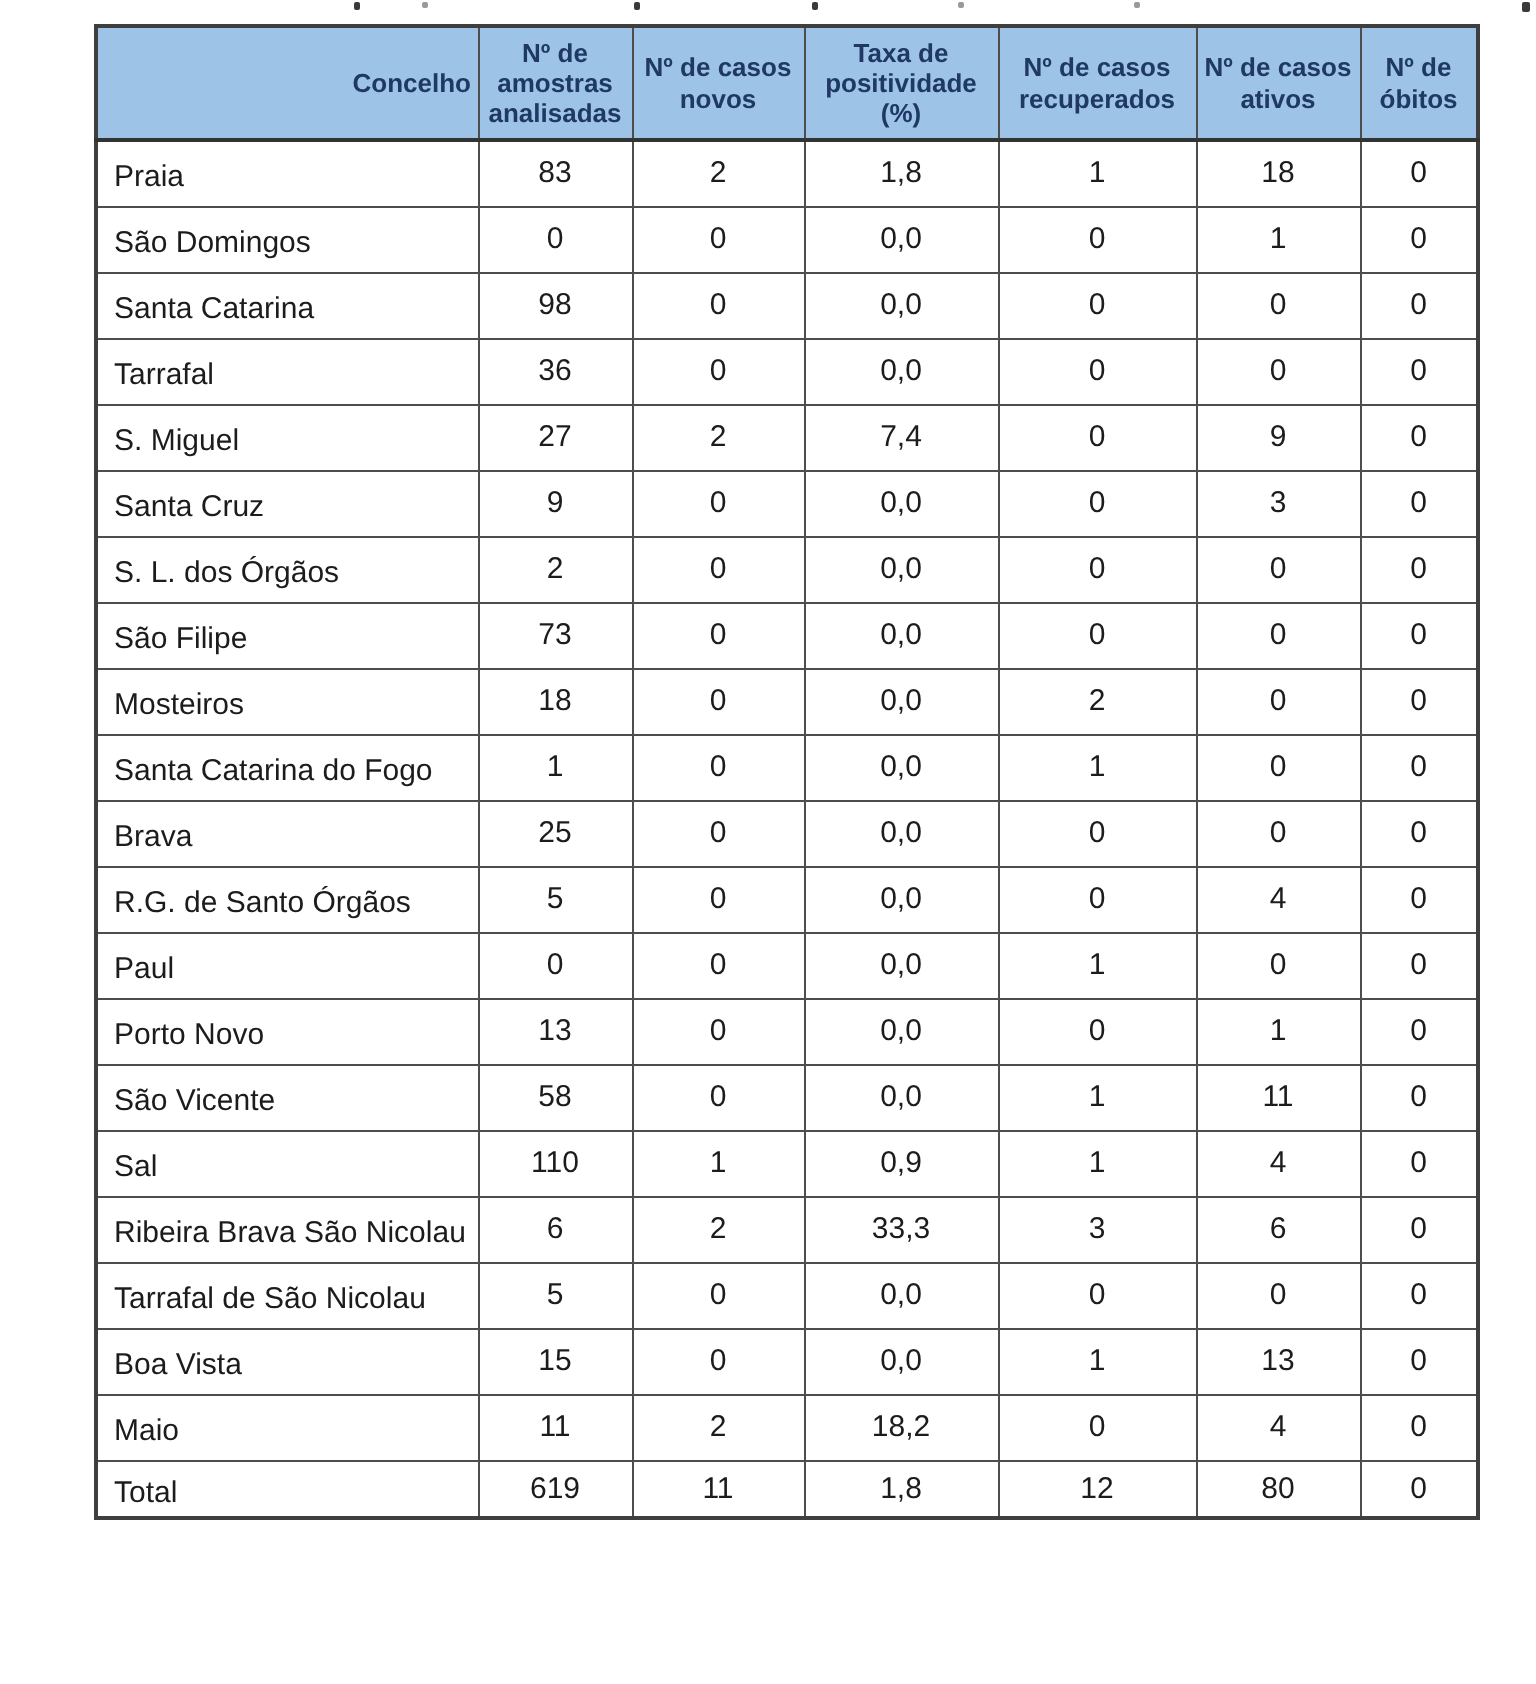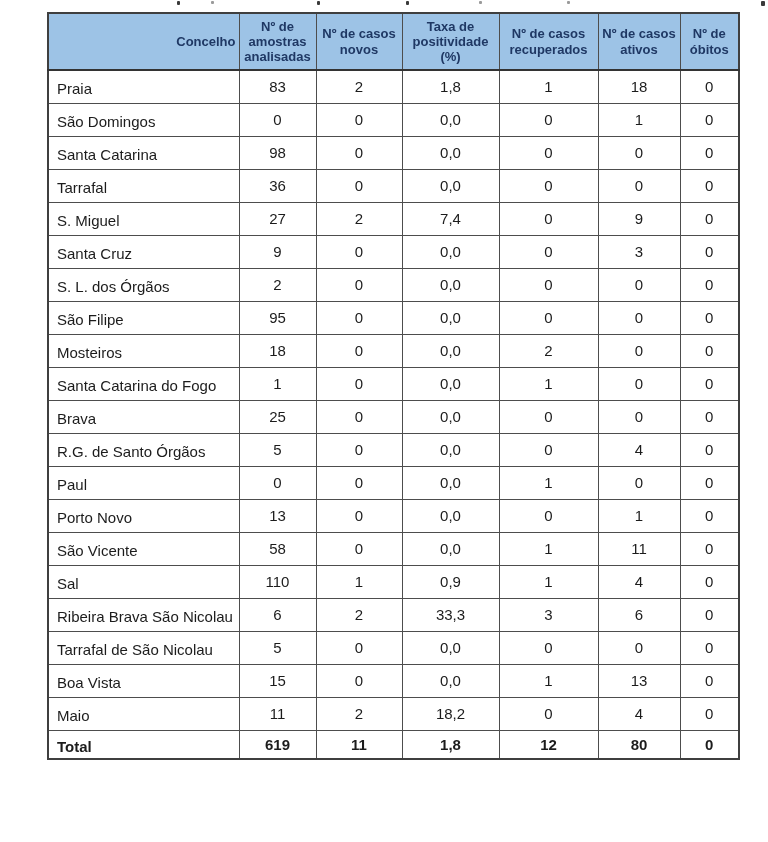--- a/index.html
+++ b/index.html
@@ -70,21 +70,21 @@
     text-align: left;
     vertical-align: middle;
     padding: 7px 4px 3px 8px;
   }
   .data-table td.c-num {
     text-align: center;
     vertical-align: middle;
     padding: 0 2px;
   }
   .data-table tr.total-row td {
-    font-weight: bold;
+    font-weight: normal;
     height: 24px;
   }
 </style>
 </head>
 <body>
 
 <div class="page">
 
   <div class="clipped-title">
     <span class="speck" style="left:177px; width:3px; height:4px;"></span>
@@ -176,21 +176,21 @@
           <td class="c-name">S. L. dos Órgãos</td>
           <td class="c-num">2</td>
           <td class="c-num">0</td>
           <td class="c-num">0,0</td>
           <td class="c-num">0</td>
           <td class="c-num">0</td>
           <td class="c-num">0</td>
         </tr>
         <tr>
           <td class="c-name">São Filipe</td>
-          <td class="c-num">95</td>
+          <td class="c-num">73</td>
           <td class="c-num">0</td>
           <td class="c-num">0,0</td>
           <td class="c-num">0</td>
           <td class="c-num">0</td>
           <td class="c-num">0</td>
         </tr>
         <tr>
           <td class="c-name">Mosteiros</td>
           <td class="c-num">18</td>
           <td class="c-num">0</td>

